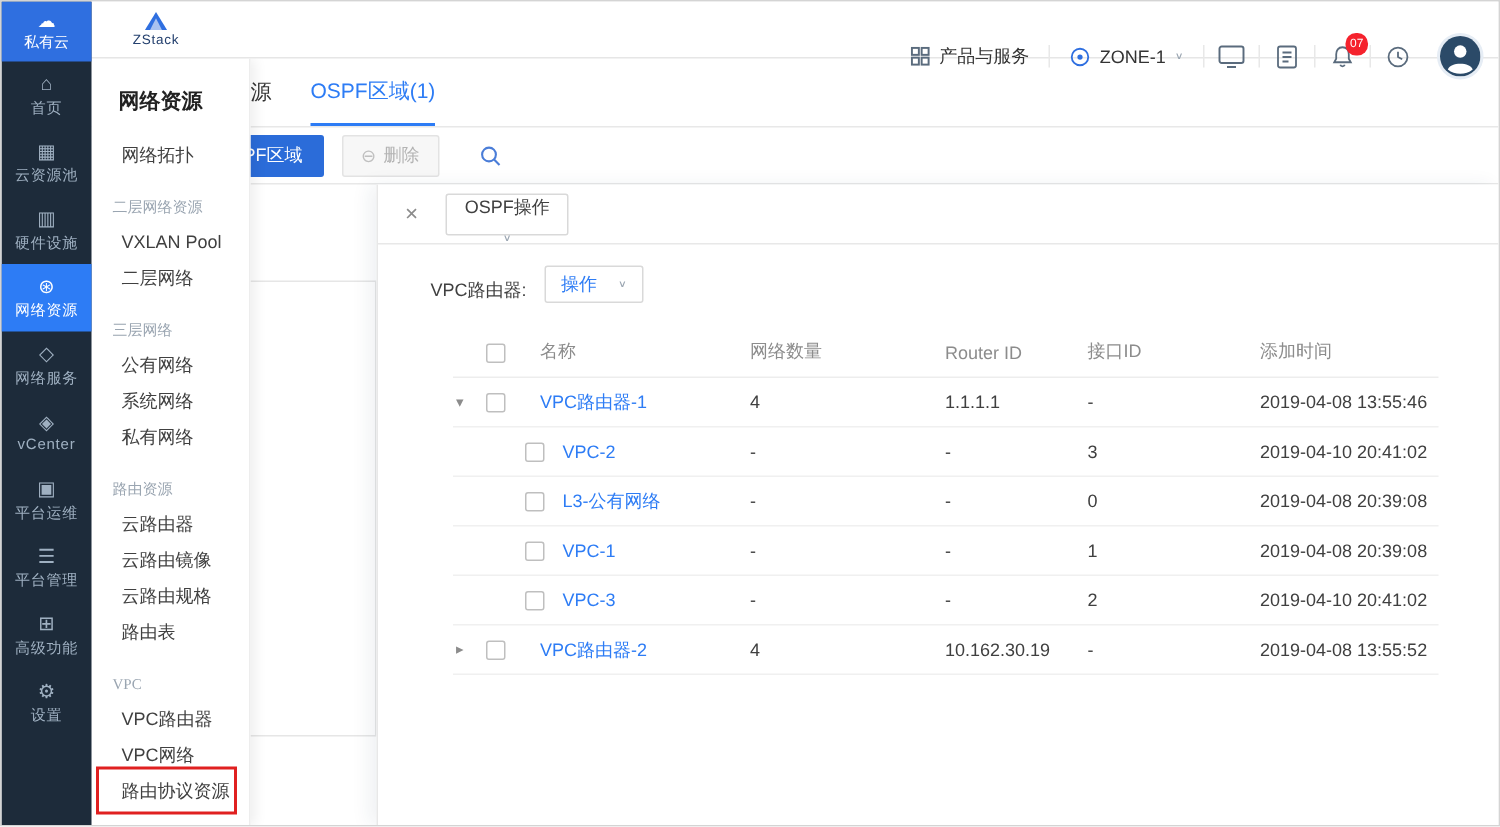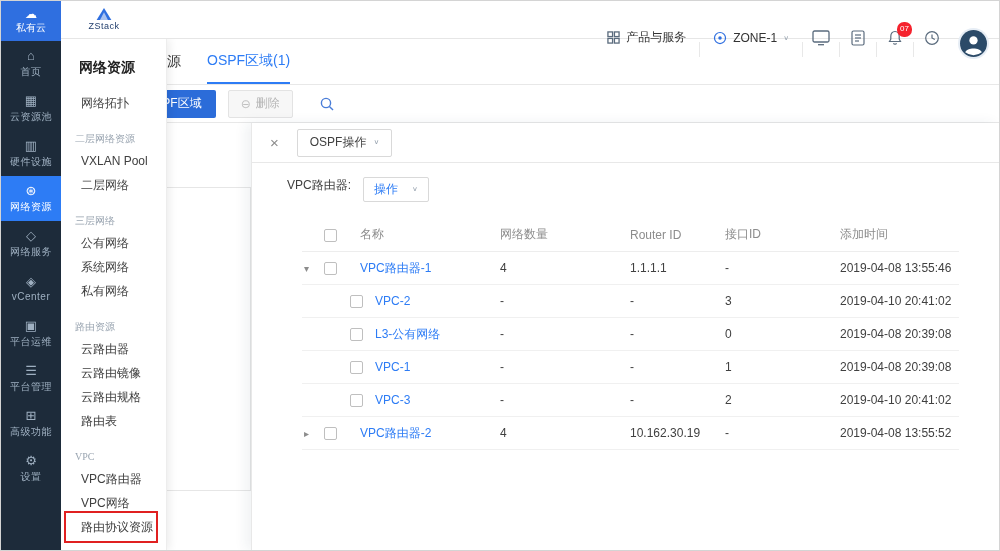--- a/index.html
+++ b/index.html
@@ -13,21 +13,21 @@
   .sb-header .sb-label { font-size:10px; }
   .sb-item { height:45px; display:flex; flex-direction:column; align-items:center; justify-content:center; gap:3px; color:#9fb0c1; cursor:pointer; }
   .sb-item .sb-ic { font-size:13px; line-height:13px; }
   .sb-item .sb-label { font-size:10px; letter-spacing:.5px; }
   .sb-item.active { background:#2d7cf5; color:#fff; }
 
   
   .topbar { position:absolute; left:60px; right:0; top:0; height:38px; background:#fff; border-bottom:1px solid #e6e6e6; display:flex; align-items:center; z-index:20; }
   .logo { width:86px; display:flex; flex-direction:column; align-items:center; justify-content:center; gap:0; cursor:pointer; }
   .logo-text { font-size:9px; color:#24406e; letter-spacing:.5px; margin-top:1px; }
-  .tb-right { margin-left:auto; display:flex; align-items:flex-end; padding-right:12px;margin-top:36px; }
+  .tb-right { margin-left:auto; display:flex; align-items:center; padding-right:12px;margin-top:36px; }
   .tb-item { display:flex; align-items:center; gap:6px; padding:0 13px; font-size:12px; color:#333; cursor:pointer; height:38px; }
   .tb-icon-btn { position:relative; display:flex; align-items:center; justify-content:center; width:36px; height:38px; cursor:pointer; }
   .sep { width:1px; height:15px; background:#e8e8e8; }
   .caret { font-size:8px; color:#9aa5b1; transform:scaleY(.8); }
   .badge { position:absolute; top:3px; right:1px; min-width:15px; height:15px; background:#f5222d; color:#fff; font-size:8px; line-height:13px; text-align:center; border-radius:7px; padding:0 2px; }
   .avatar { width:27px; height:27px; border-radius:50%; margin-left:10px; cursor:pointer; box-shadow:0 0 0 2px #e6edf5; }
 
   
   .main { position:absolute; left:60px; top:38px; right:0; bottom:0; background:#fff; }
   .page-tabs { height:46px; border-bottom:1px solid #e8e8e8; display:flex; align-items:stretch; padding-left:36px; gap:26px; }
@@ -39,26 +39,26 @@
   .btn-disabled { height:28px; padding:0 12px; background:#f7f7f7; color:#b4b4b4; font-size:12px; border:1px solid #e3e3e3; border-radius:2px; display:flex; align-items:center; gap:5px; font-family:inherit; }
   .btn-disabled .mico { font-size:12px; color:#c0c0c0; }
   .search-btn { display:flex; align-items:center; justify-content:center; width:28px; height:28px; cursor:pointer; margin-left:8px; }
 
   .list-sliver { position:absolute; left:20px; top:148px; width:170px; height:304px; background:#fff; border:1px solid #e6e6e6; z-index:1; }
 
   
   .detail { position:absolute; left:190px; top:84px; right:0; bottom:0; background:#fff; border-left:1px solid #e8e8e8; box-shadow:-5px 0 12px rgba(31,56,88,.07); z-index:4; }
   .detail-header { height:40px; border-bottom:1px solid #e8e8e8; display:flex; align-items:stretch; padding-left:18px; }
   .close-x { font-size:15px; color:#8c8c8c; display:flex; align-items:center; margin-right:18px; cursor:pointer; }
-  .btn-outline { height:28px; padding:0 12px; background:#fff; color:#404040; font-size:12px; border:1px solid #d9d9d9; border-radius:2px; display:flex; align-items:center; gap:7px; cursor:pointer; align-self:center; margin-right:26px; font-family:inherit; }
+  .btn-outline { height:28px; padding:0 12px; background:#fff; color:#404040; font-size:12px; border:1px solid #d9d9d9; border-radius:2px; display:flex; align-items:center; gap:7px; cursor:pointer; align-self:center; margin-right:26px; font-family:inherit;flex-direction:column; }
   .dtabs { display:flex; gap:32px; }
   .dtab { display:flex; align-items:center; font-size:13px; color:#404040; cursor:pointer; }
   .dtab.active { color:#2d7cf5; border-bottom:2px solid #2d7cf5; }
   .detail-body { padding:14px 40px 0 35px; }
-  .vpc-row { display:flex; align-items:flex-start; gap:12px; margin-bottom:16px; }
+  .vpc-row { display:flex; align-items:flex-end; gap:12px; margin-bottom:16px; }
   .vpc-label { font-size:12px; color:#404040; }
   .btn-small { height:25px; padding:0 10px; background:#fff; color:#2d7cf5; font-size:12px; border:1px solid #d9d9d9; border-radius:2px; display:flex; align-items:center; gap:14px; cursor:pointer; font-family:inherit; }
 
   .tbl { margin-left:15px; }
   .trow, .thead { display:grid; grid-template-columns:22px 36px 140px 130px 95px 115px 1fr; align-items:center; }
   .thead { height:34px; border-bottom:1px solid #ededed; color:#8c8c8c; font-size:12px; }
   .trow { height:33px; border-bottom:1px solid #f0f0f0; font-size:12px; color:#404040; }
   .cb { display:inline-block; width:13px; height:13px; border:1px solid #bfbfbf; border-radius:2px; background:#fff; cursor:pointer; vertical-align:middle; }
   .caret-cell { color:#8c8c8c; font-size:10px; cursor:pointer; padding-left:2px; }
   .name { color:#2d7cf5; cursor:pointer; }

